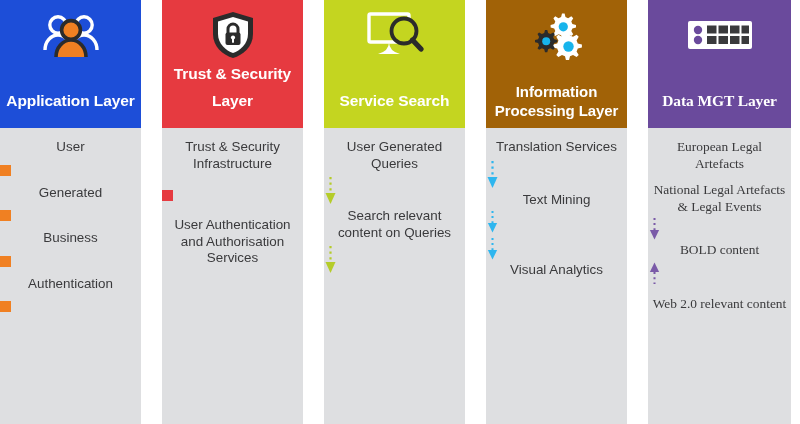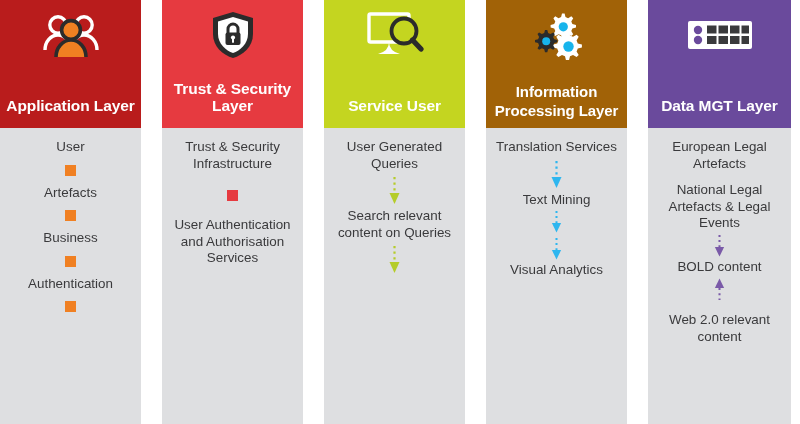--- a/index.html
+++ b/index.html
@@ -14,21 +14,21 @@
     width:800px;height:424px;
     display:flex;
     gap:21px;
   }
   .col{
     width:141px;
     display:flex;
     flex-direction:column;
     flex:0 0 141px;
   }
-  .col.last{flex:0 0 143px;width:143px;}
+  .col.last{flex:0 0 143px;width:143px;font-family:Liberation Serif, serif;}
 
   
   .head{
     height:128px;
     display:flex;
     flex-direction:column;
     align-items:center;
     justify-content:flex-start;
     position:relative;
   }
@@ -36,37 +36,36 @@
     height:62px;
     display:flex;
     align-items:center;
     justify-content:center;
     margin-top:4px;
   }
   .head-title{
     color:#ffffff;
     font-weight:bold;
     font-size:15.5px;
-    line-height:17px;
+    line-height:27px;
     text-align:center;
     letter-spacing:-0.1px;
     padding:0 6px;
     position:absolute;
     left:0;right:0;
     bottom:14px;
   }
   .head-title.three-line{bottom:8px;font-size:15px;line-height:18.5px;}
 
   
   .body{
     flex:1;
     background:#dedfe1;
     display:flex;
     flex-direction:column;
-    align-items:center;
     padding-top:11px;
     box-sizing:border-box;
   }
   .item{
     font-size:13.4px;
     line-height:16.5px;
     color:#3a3a3c;
     text-align:center;
     padding:0 4px;
     width:100%;
@@ -84,37 +83,37 @@
   }
   .arrow.short{height:24px;margin:2px 0 1px 0;}
   .spacer-sm{height:10px;}
 </style>
 </head>
 <body>
 
 <div class="board">
 
   <div class="col">
-    <div class="head" style="background:#b91c1c">
+    <div class="head" style="background:#1d4ed8">
       <div class="icon-wrap">
         <svg width="62" height="46" viewBox="0 0 62 46">
           <circle cx="18" cy="13" r="8.2" fill="none" stroke="#fff" stroke-width="3.4"></circle>
           <path d="M5 38 a13 15 0 0 1 26 0" fill="none" stroke="#fff" stroke-width="3.4"></path>
           <circle cx="44" cy="13" r="8.2" fill="none" stroke="#fff" stroke-width="3.4"></circle>
           <path d="M31 38 a13 15 0 0 1 26 0" fill="none" stroke="#fff" stroke-width="3.4"></path>
           <circle cx="31" cy="18" r="9.4" fill="#f08022" stroke="#2b2b2b" stroke-width="3.6"></circle>
           <path d="M16 45 a15 17 0 0 1 30 0" fill="#f08022" stroke="#2b2b2b" stroke-width="3.6"></path>
         </svg>
       </div>
       <div class="head-title">Application Layer</div>
     </div>
     <div class="body">
       <div class="item">User</div>
       <div class="sq" style="background:#f08022"></div>
-      <div class="item">Artefacts</div>
+      <div class="item">Generated</div>
       <div class="sq" style="background:#f08022"></div>
       <div class="item">Business</div>
       <div class="sq" style="background:#f08022"></div>
       <div class="item">Authentication</div>
       <div class="sq" style="background:#f08022"></div>
     </div>
   </div>
 
   <div class="col">
     <div class="head" style="background:#e63a40">
@@ -140,21 +139,21 @@
   <div class="col">
     <div class="head" style="background:#c4d520">
       <div class="icon-wrap">
         <svg width="58" height="50" viewBox="0 0 58 50">
           <rect x="3" y="4" width="40" height="28" rx="1.5" fill="none" stroke="#fff" stroke-width="3.4"></rect>
           <path d="M12 44 q11 -3 11 -12 q0 9 11 12 z" fill="#fff"></path>
           <circle cx="38" cy="21" r="12.5" fill="#c4d520" stroke="#2b2b2b" stroke-width="3.8"></circle>
           <line x1="46.5" y1="30" x2="55" y2="39" stroke="#2b2b2b" stroke-width="5.2" stroke-linecap="round"></line>
         </svg>
       </div>
-      <div class="head-title">Service User</div>
+      <div class="head-title">Service Search</div>
     </div>
     <div class="body">
       <div class="item">User Generated Queries</div>
       <svg class="arrow" viewBox="0 0 13 30">
         <line x1="6.5" y1="1" x2="6.5" y2="17" stroke="#b5cc2a" stroke-width="2.2" stroke-dasharray="2.2 3.4"></line>
         <path d="M1.5 17 L6.5 28 L11.5 17 Z" fill="#b5cc2a"></path>
       </svg>
       <div class="item">Search relevant content on Queries</div>
       <svg class="arrow" viewBox="0 0 13 30">
         <line x1="6.5" y1="1" x2="6.5" y2="17" stroke="#b5cc2a" stroke-width="2.2" stroke-dasharray="2.2 3.4"></line>

